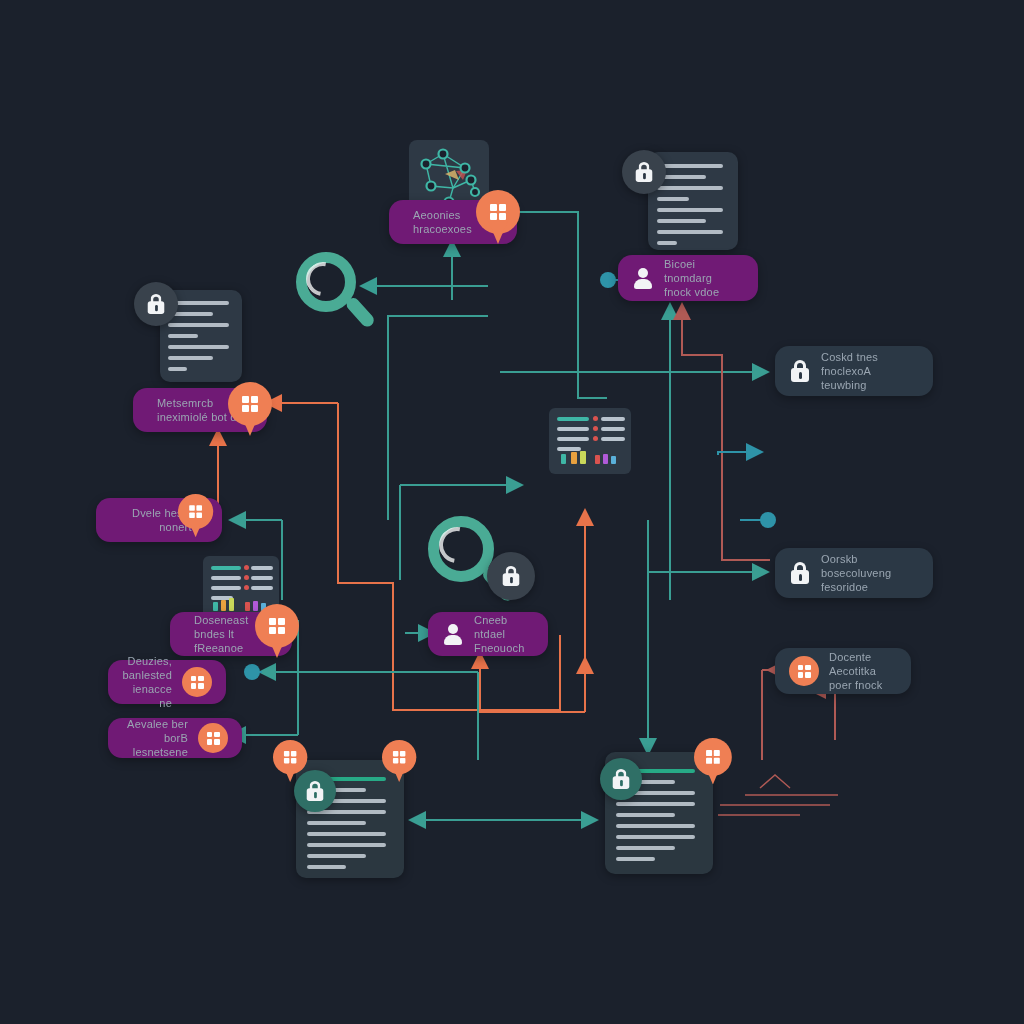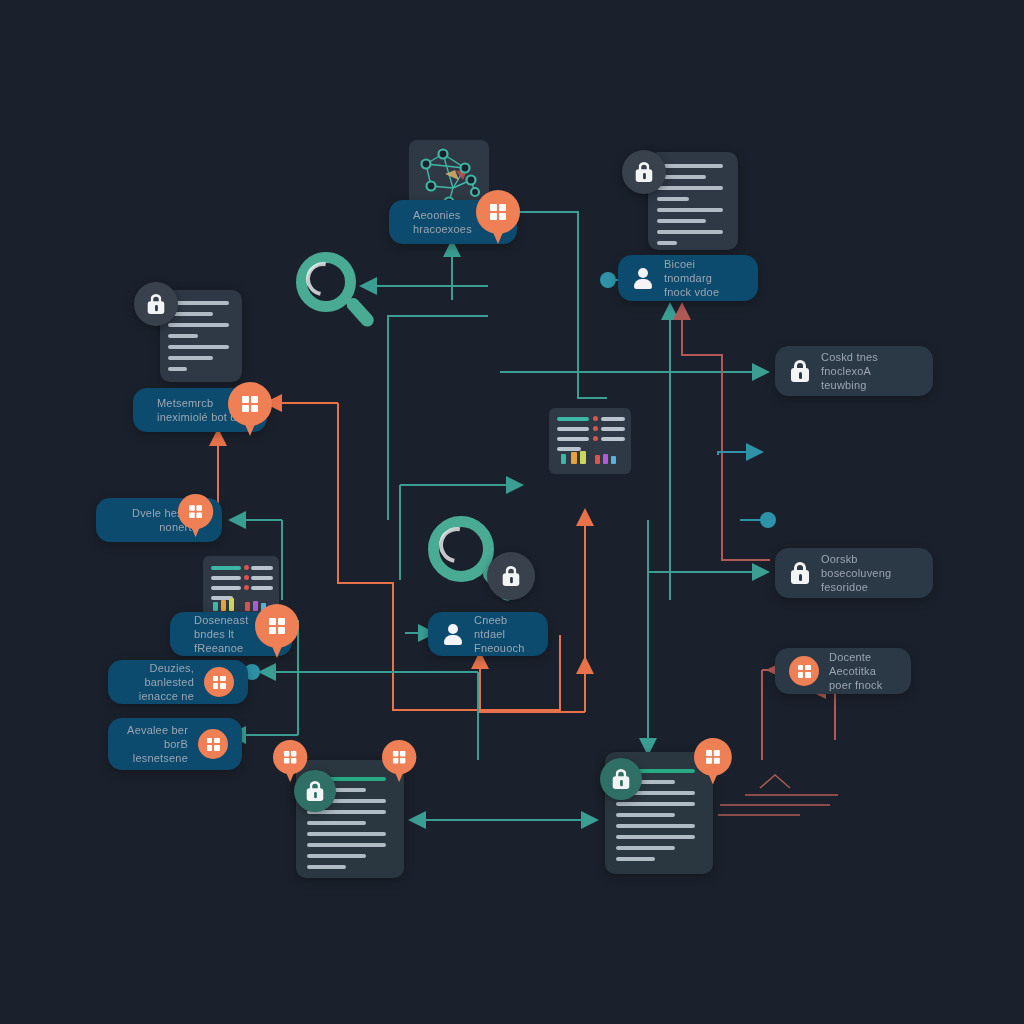--- a/index.html
+++ b/index.html
@@ -25,21 +25,21 @@
   .ln{height:4px;background:#c9d2da;border-radius:2px;margin-bottom:7px;opacity:.85;}
   .ln.g{background:#27b08a;opacity:.95;}
   .ln.s{width:45%;}
   .ln.m{width:68%;}
   .ln.l{width:92%;}
   .ln.xs{width:28%;}
 
   
   .pill{
     position:absolute;
-    background:#0c4a6e;
+    background:#701a75;
     border-radius:14px;
     display:flex;align-items:center;
     padding:0 14px;
     box-sizing:border-box;
     box-shadow:0 3px 10px rgba(0,0,0,.30);
   }
   .pill.rt{background:#2b3845;}
   .pill-text{
     color:#9aa6b2;
     font-size:11px;
@@ -372,33 +372,33 @@
     <div class="head"></div>
       <div class="tail"></div>
     <div class="grid4">
       <span></span>
         <span></span>
         <span></span>
         <span></span>
       </div>
   </div>
 
-  <div class="pill" style="left:108px;top:660px;width:140px;height:44px;">
+  <div class="pill" style="left:108px;top:660px;width:118px;height:44px;">
     <span class="pill-text left">Deuzies, banlested
 ienacce ne</span>
     <span class="orb">
       <span class="grid4">
           <span></span>
           <span></span>
           <span></span>
           <span></span>
         </span>
     </span>
   </div>
-  <div class="pill" style="left:108px;top:718px;width:134px;height:52px;">
+  <div class="pill" style="left:108px;top:718px;width:134px;height:40px;">
     <span class="pill-text left">Aevalee ber borB
 lesnetsene</span>
     <span class="orb">
       <span class="grid4">
           <span></span>
           <span></span>
           <span></span>
           <span></span>
         </span>
     </span>

